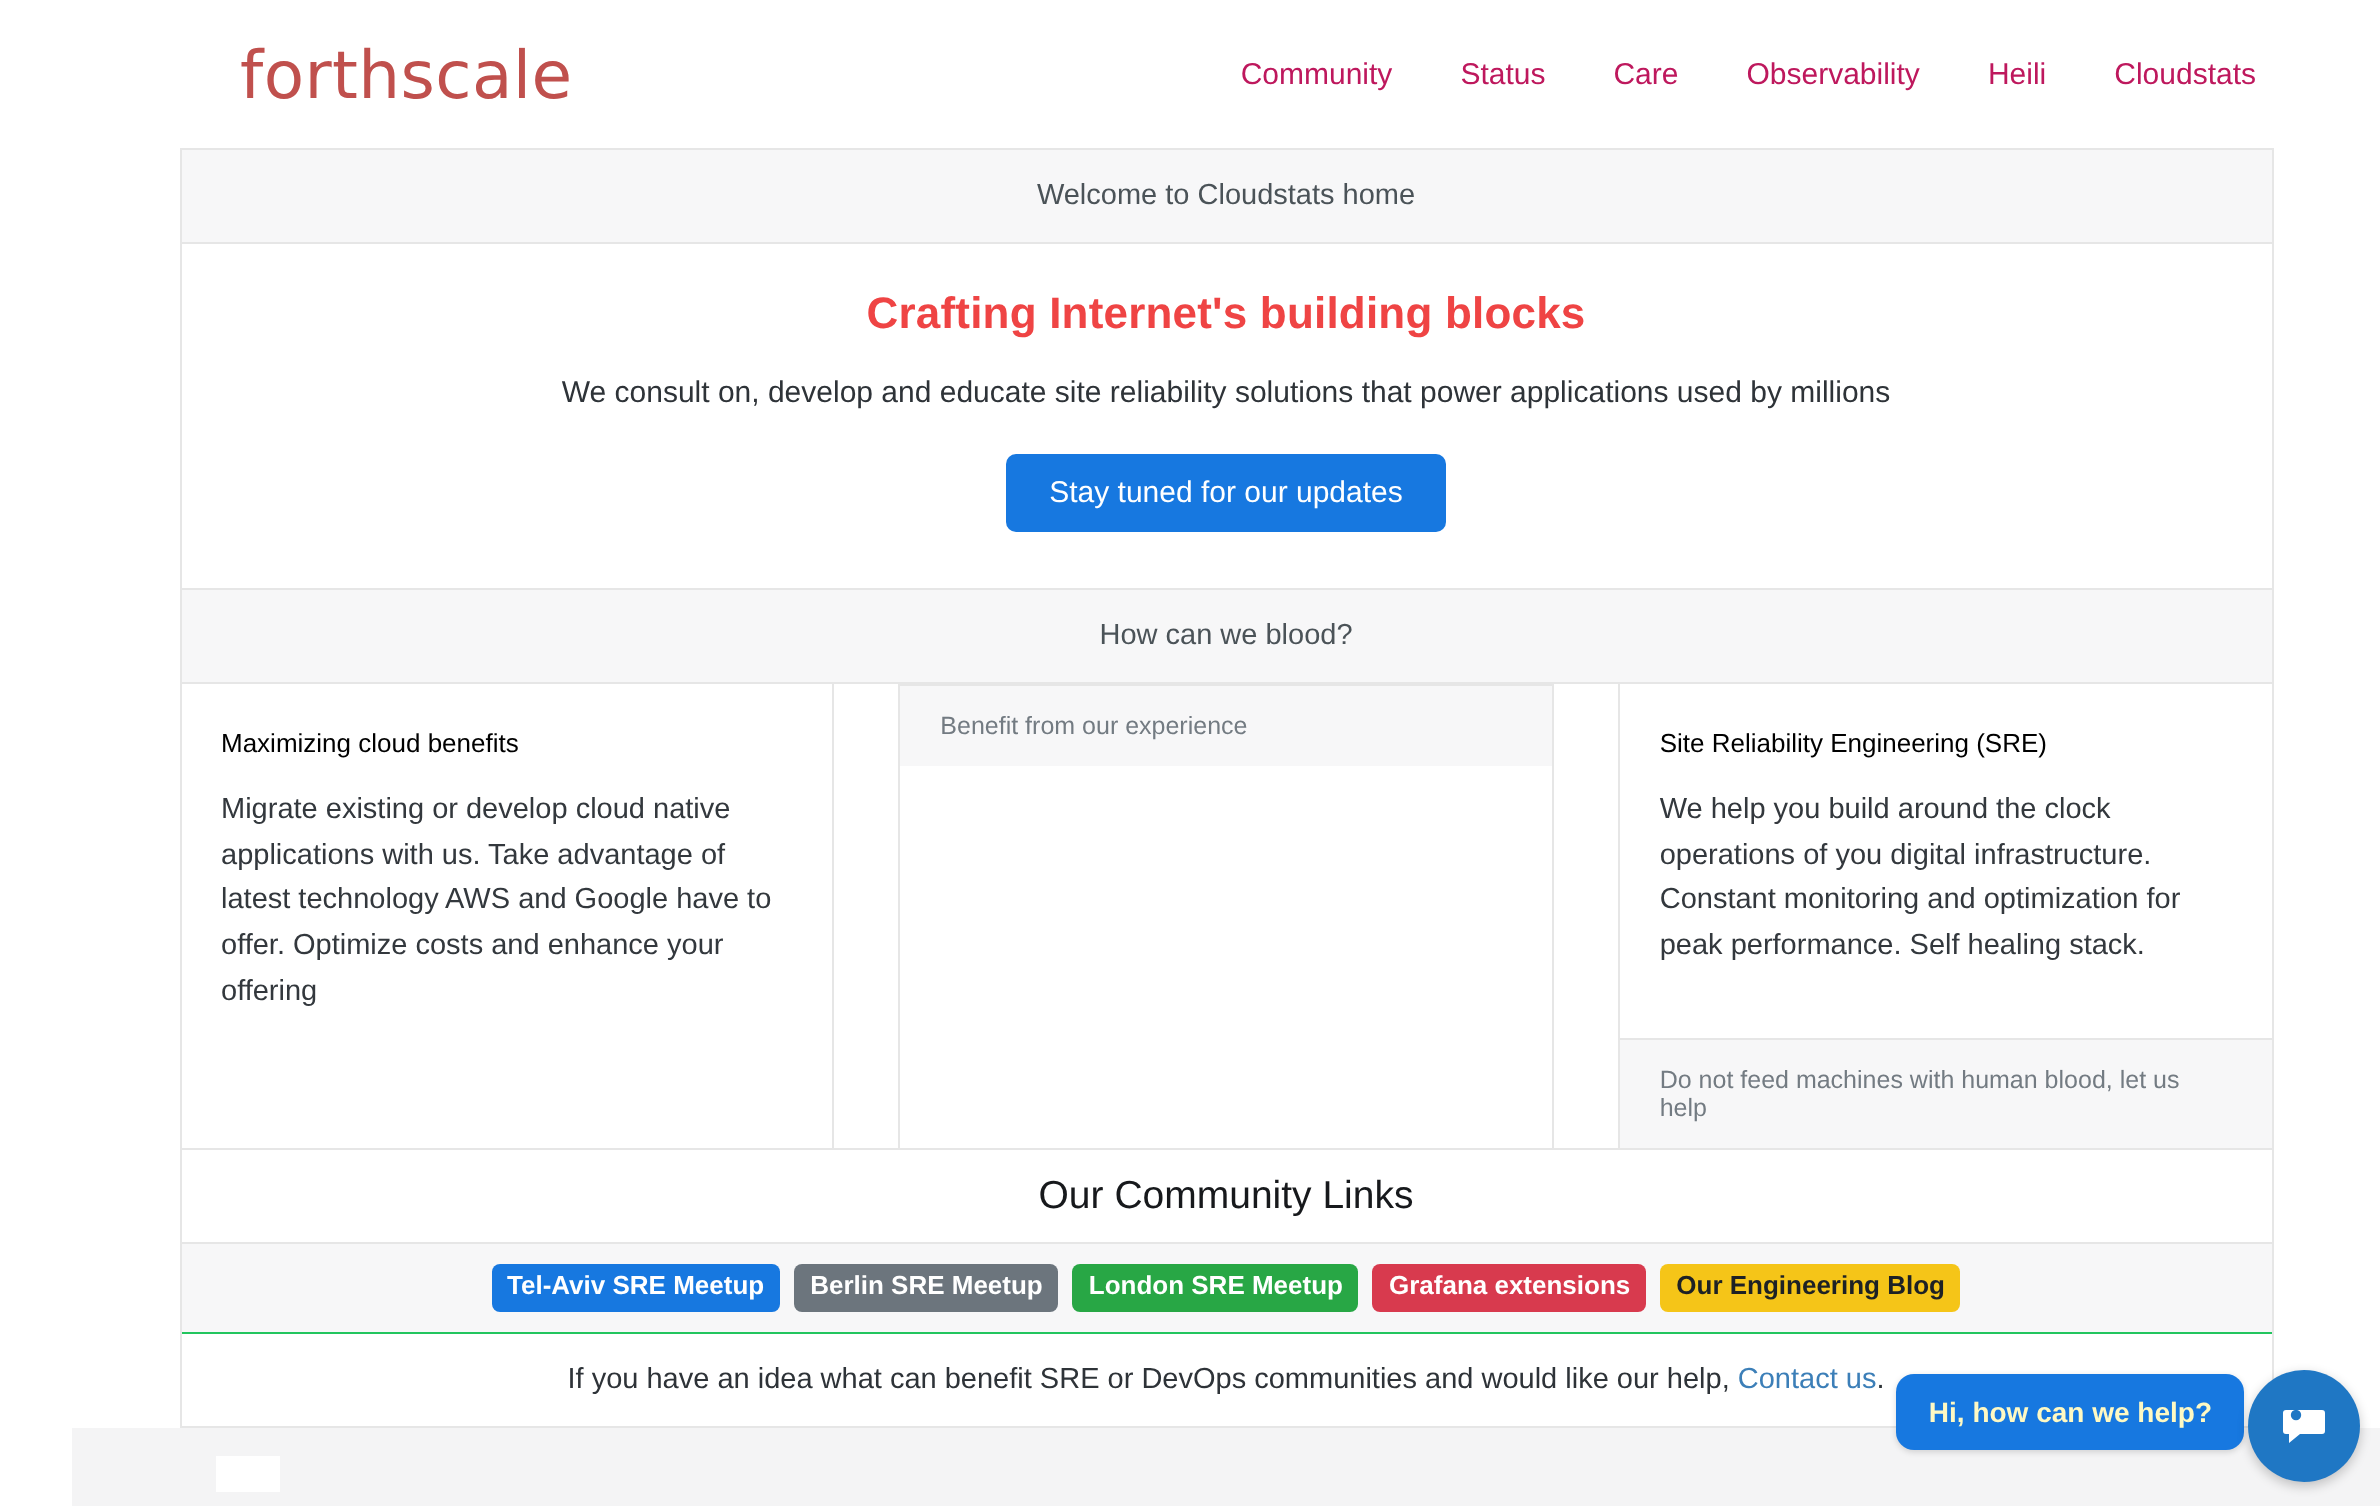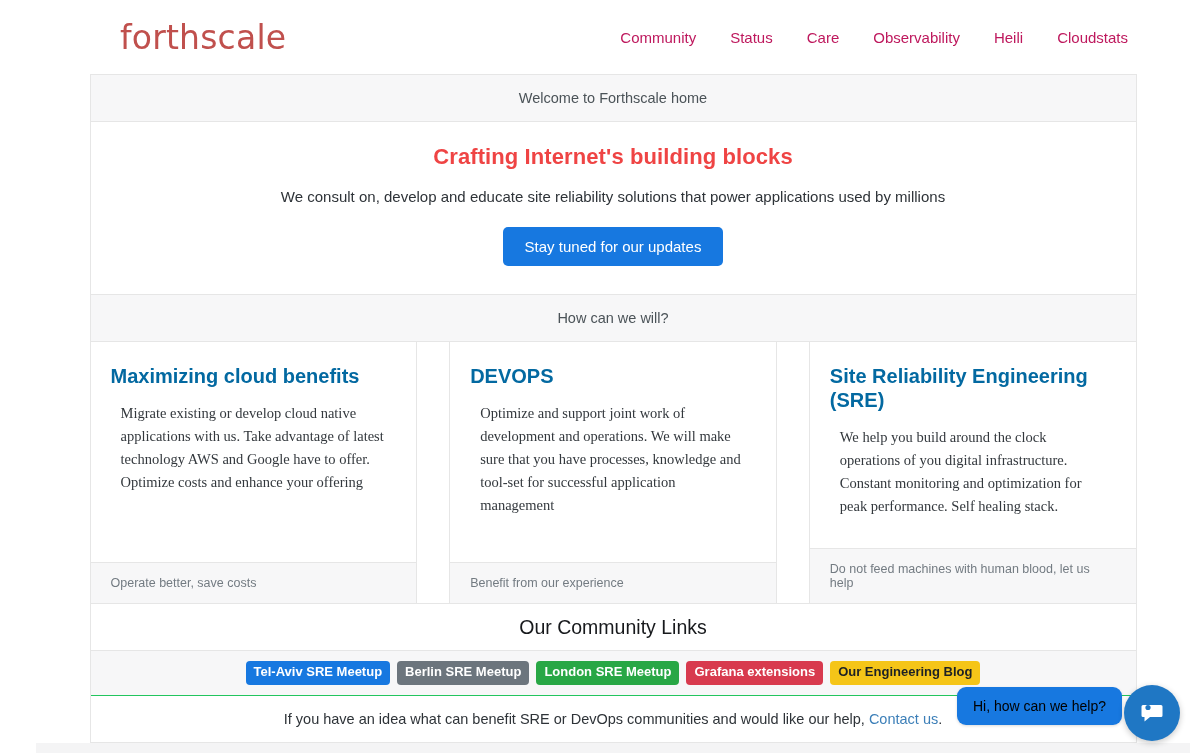--- a/index.html
+++ b/index.html
@@ -107,32 +107,31 @@
     border-bottom: none;
     display: flex;
     flex-direction: column;
     min-height: 232px;
     background: #ffffff;
   }
   .card:first-child { border-left: none; }
   .card:last-child { border-right: none; }
   .card-body { padding: 22px 20px 20px; flex: 1 1 auto; }
   .card-title {
-    font-size: 20px;
-    font-weight: 700;
-    color: #0369a1;
+    font-size: 13px;
+    font-weight: 400;
+    color: #000000;
     margin: 0 0 14px;
     line-height: 1.2;
   }
   .card-text {
     font-size: 14.5px;
     line-height: 1.58;
     color: #33383d;
-    margin: 10px;
-    font-family: Liberation Serif, serif;
+    margin: 0;
   }
   .card-foot {
     background: #f7f7f8;
     border-top: 1px solid #e6e6e6;
     padding: 13px 20px;
     font-size: 12.5px;
     color: #737b82;
   }
 
   
@@ -197,23 +196,23 @@
     color: #2e3338;
     padding: 10px 0 0 0;
   }
 
   
   .chat-bubble {
     position: absolute;
     right: 68px;
     bottom: 28px;
     background: #1778e0;
-    color: #000000;
+    color: #fef9c3;
     font-size: 14px;
-    font-weight: 400;
+    font-weight: 700;
     padding: 11px 16px;
     border-radius: 9px;
     white-space: nowrap;
     box-shadow: 0 1px 3px rgba(0,0,0,0.15);
   }
   .chat-btn {
     position: absolute;
     right: 10px;
     bottom: 12px;
     width: 56px; height: 56px;
@@ -239,43 +238,38 @@
       <a class="nav-link" href="#">Status</a>
       <a class="nav-link" href="#">Care</a>
       <a class="nav-link" href="#">Observability</a>
       <a class="nav-link" href="#">Heili</a>
       <a class="nav-link" href="#">Cloudstats</a>
     </nav>
   </div>
 
   <div class="container">
 
-    <div class="strip">Welcome to Forthscale home</div>
+    <div class="strip">Welcome to Cloudstats home</div>
 
     <div class="hero">
       <h1 class="hero-title">Crafting Internet's building blocks</h1>
       <p class="hero-sub">We consult on, develop and educate site reliability solutions that power applications used by millions</p>
       <button class="cta">Stay tuned for our updates</button>
     </div>
 
-    <div class="strip sub">How can we will?</div>
+    <div class="strip sub">How can we blood?</div>
 
     <div class="cards">
       <div class="card">
         <div class="card-body">
           <h2 class="card-title">Maximizing cloud benefits</h2>
           <p class="card-text">Migrate existing or develop cloud native applications with us. Take advantage of latest technology AWS and Google have to offer. Optimize costs and enhance your offering</p>
         </div>
-        <div class="card-foot">Operate better, save costs</div>
       </div>
       <div class="card">
-        <div class="card-body">
-          <h2 class="card-title">DEVOPS</h2>
-          <p class="card-text">Optimize and support joint work of development and operations. We will make sure that you have processes, knowledge and tool-set for successful application management</p>
-        </div>
         <div class="card-foot">Benefit from our experience</div>
       </div>
       <div class="card">
         <div class="card-body">
           <h2 class="card-title">Site Reliability Engineering (SRE)</h2>
           <p class="card-text">We help you build around the clock operations of you digital infrastructure. Constant monitoring and optimization for peak performance. Self healing stack.</p>
         </div>
         <div class="card-foot">Do not feed machines with human blood, let us help</div>
       </div>
     </div>

